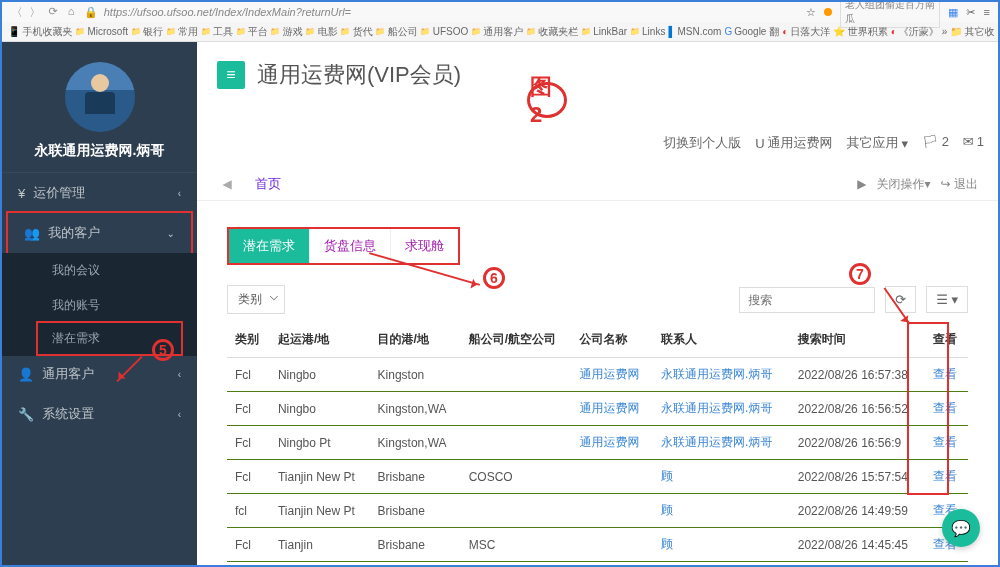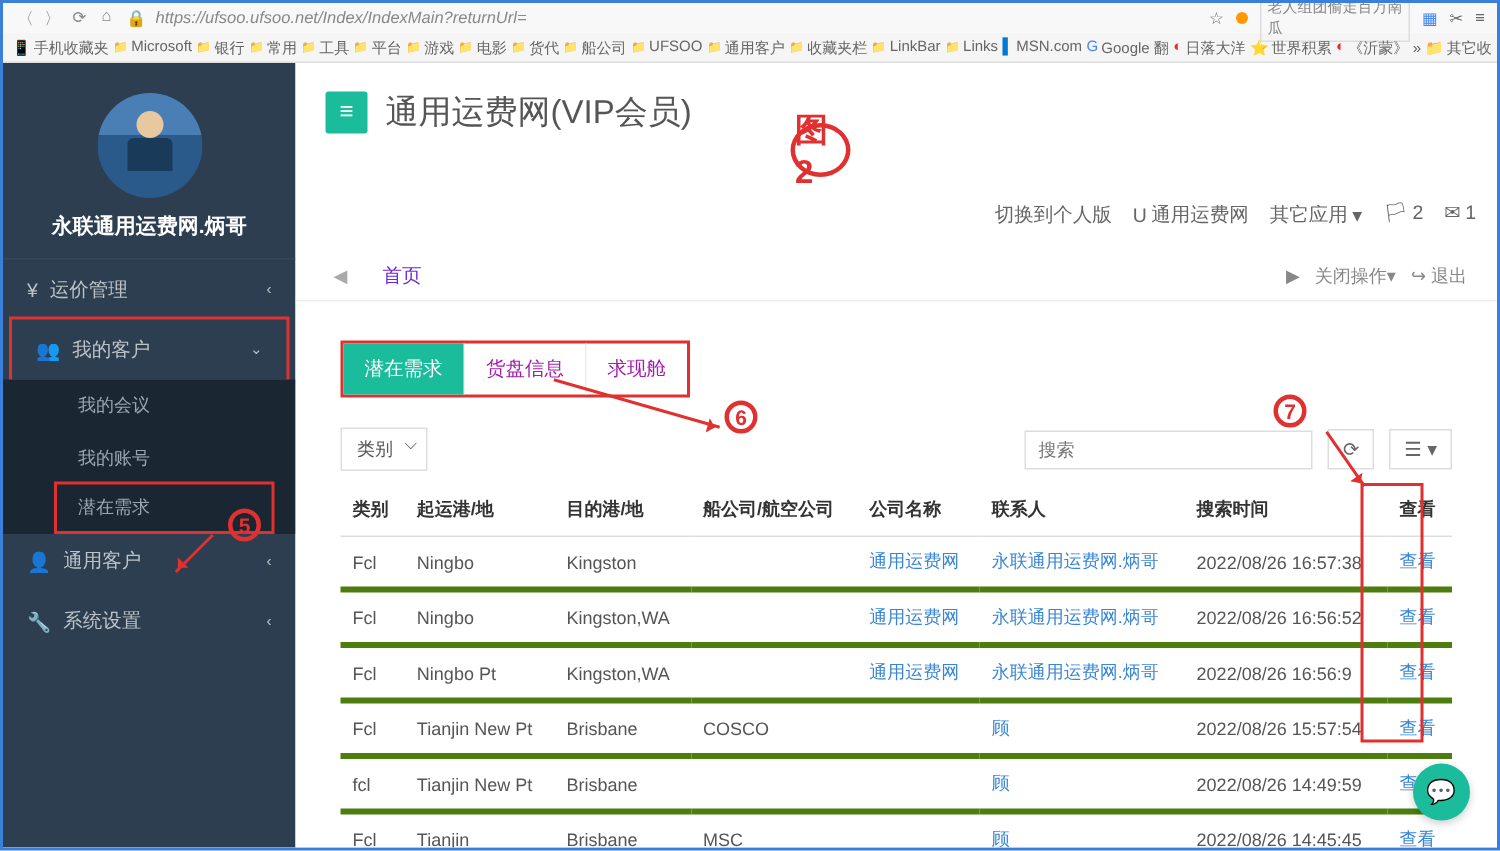--- a/index.html
+++ b/index.html
@@ -64,26 +64,26 @@
 .sub-tabs-wrap { padding: 18px 30px 10px; }
 .sub-tabs { display: inline-flex; border: 2px solid #e03030; margin-top: 8px; }
 .sub-tab { padding: 8px 14px; font-size: 13px; cursor: pointer; color: #a21caf; border-right: 1px solid #eee; }
 .sub-tab:last-child { border-right: none; }
 .sub-tab.active { background: #1abc9c; color: #fff; }
 
 
 .table-controls { padding: 10px 30px 8px; display: flex; align-items: center; gap: 10px; }
 .select-box { border: 1px solid #ddd; padding: 5px 22px 5px 10px; font-size: 12px; color: #555; position: relative; cursor: pointer; background: #fff; }
 .select-box::after { content: "⌵"; position: absolute; right: 6px; top: 4px; font-size: 11px; }
-.search-input { margin-left: auto; border: 1px solid #ddd; padding: 5px 8px; font-size: 12px; width: 192px; color: #aaa; }
+.search-input { margin-left: auto; border: 1px solid #ddd; padding: 5px 8px; font-size: 12px; width: 136px; color: #aaa; }
 .icon-btn { border: 1px solid #ddd; padding: 5px 9px; cursor: pointer; font-size: 13px; color: #666; background: #fff; }
 
 .table { width: calc(100% - 60px); margin: 0 30px; border-collapse: collapse; font-size: 12px; }
 .table th { text-align: left; padding: 9px 8px; border-bottom: 1px solid #ddd; color: #333; font-weight: bold; background: #fff; }
-.table td { padding: 8px 8px; border-bottom: 4px solid #4d7c0f; color: #555; white-space: nowrap; }
+.table td { padding: 8px 8px; border-bottom: 1px solid #4d7c0f; color: #555; white-space: nowrap; }
 .table .link-cell { color: #3a86d4; cursor: pointer; }
 
 
 .annotation-circle { position: absolute; border: 3px solid #e03030; border-radius: 50%; color: #e03030; font-weight: bold; display: flex; align-items: center; justify-content: center; pointer-events: none; z-index: 100; }
 .annotation-label { position: absolute; width: 40px; height: 36px; font-size: 22px; }
 .annotation-num { width: 22px; height: 22px; font-size: 14px; }
 .annotation-arrow { position: absolute; border-top: 2px solid #e03030; pointer-events: none; z-index: 99; }
 .annotation-arrow::after { content: ""; position: absolute; right: -2px; top: -5px; border: 5px solid transparent; border-left-color: #e03030; }
 .view-col-box { position: absolute; border: 2px solid #e03030; pointer-events: none; z-index: 98; }
 

